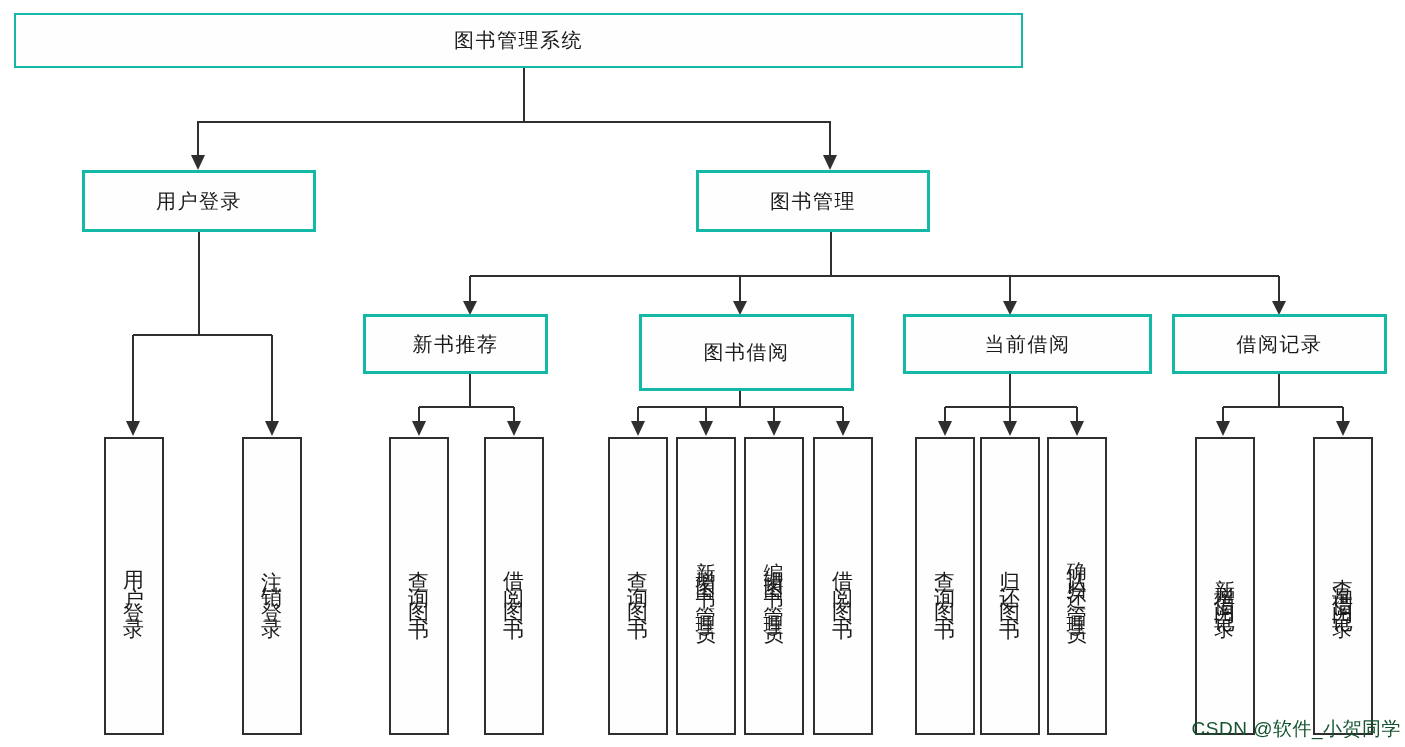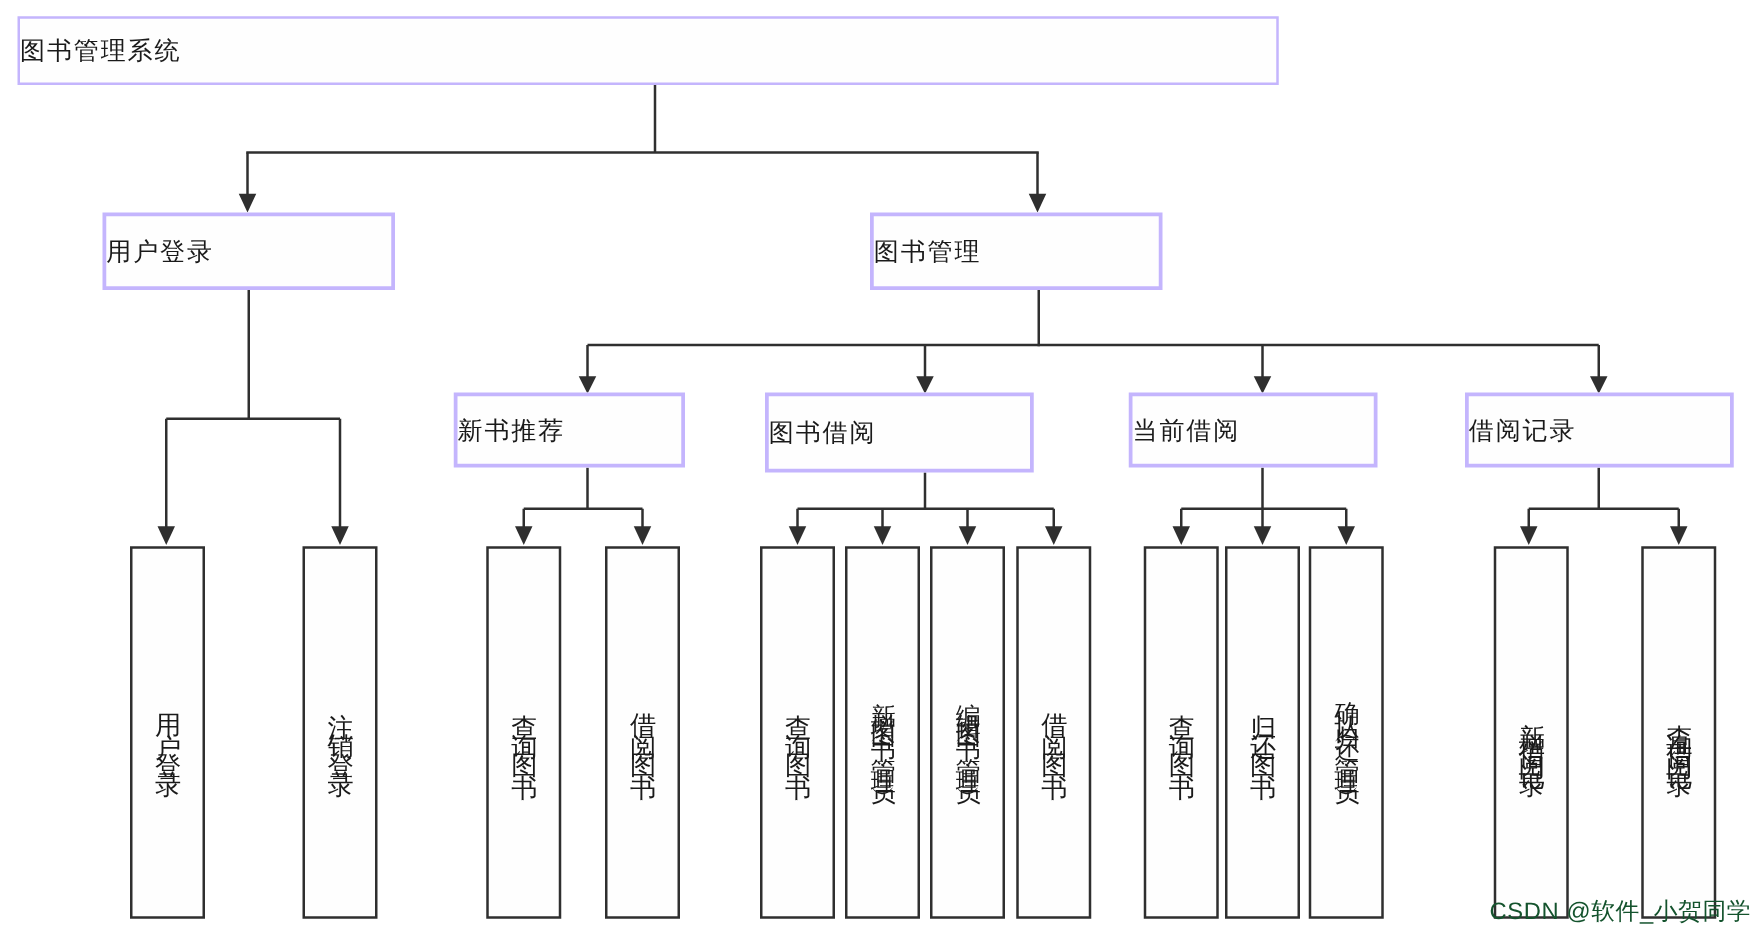--- a/index.html
+++ b/index.html
@@ -6,22 +6,22 @@
   .canvas{
     position:relative;
     width:1405px;height:747px;
     background:#ffffff;
     font-family:"Liberation Sans","DejaVu Sans",sans-serif;
     overflow:hidden;
   }
   .connectors{position:absolute;left:0;top:0;width:1405px;height:747px;}
   .box{
     position:absolute;box-sizing:border-box;background:#fefefe;
-    border:2px solid #c4b5fd;
-    display:flex;align-items:center;justify-content:flex-start;
+    border:2px solid #14b8a6;
+    display:flex;align-items:center;justify-content:center;
   }
   .box.mid{border-width:3px;}
   .hlabel{
     font-size:20px;color:#1a1a1a;letter-spacing:1.5px;white-space:nowrap;
   }
   .leaf{
     position:absolute;box-sizing:border-box;background:#fefefe;
     border:2px solid #2f2f2f;
     top:437px;height:298px;width:60px;
     display:flex;align-items:center;justify-content:center;
@@ -116,24 +116,24 @@
   <div class="box mid" style="left:82px;top:170px;width:234px;height:62px">
     <span class="hlabel">用户登录</span>
   </div>
   <div class="box mid" style="left:696px;top:170px;width:234px;height:62px">
     <span class="hlabel">图书管理</span>
   </div>
 
   <div class="box mid" style="left:363px;top:314px;width:185px;height:60px">
     <span class="hlabel">新书推荐</span>
   </div>
-  <div class="box mid" style="left:612px;top:314px;width:215px;height:64px">
+  <div class="box mid" style="left:639px;top:314px;width:215px;height:77px">
     <span class="hlabel">图书借阅</span>
   </div>
-  <div class="box mid" style="left:903px;top:314px;width:199px;height:60px">
+  <div class="box mid" style="left:903px;top:314px;width:249px;height:60px">
     <span class="hlabel">当前借阅</span>
   </div>
   <div class="box mid" style="left:1172px;top:314px;width:215px;height:60px">
     <span class="hlabel">借阅记录</span>
   </div>
 
   <div class="leaf" style="left:104px">
     <span class="vlabel">用户登录</span>
   </div>
   <div class="leaf" style="left:242px">

